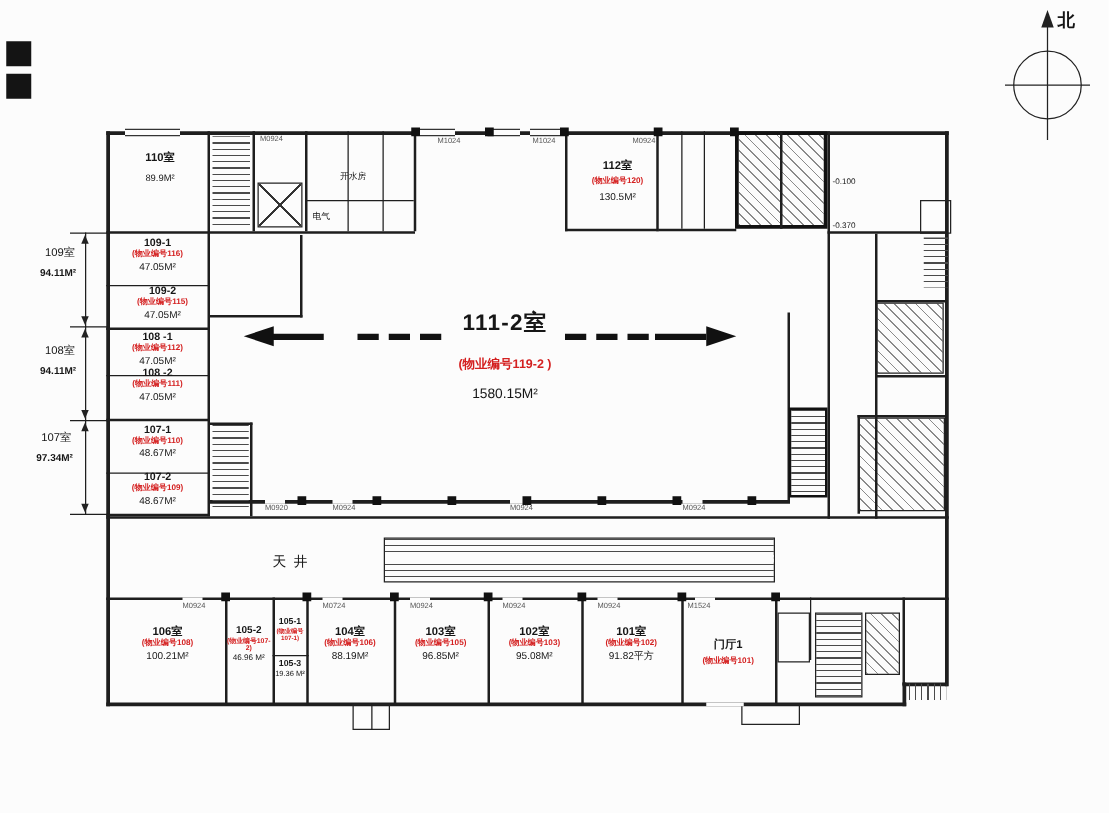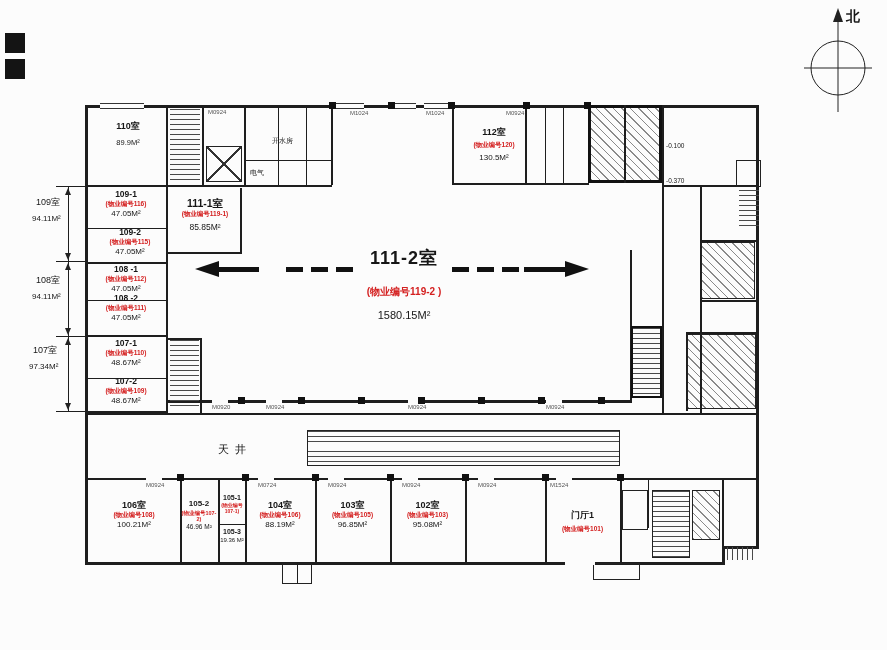--- a/index.html
+++ b/index.html
@@ -33,21 +33,21 @@
   .ahead-l{position:absolute;width:0;height:0;border-top:8px solid transparent;border-bottom:8px solid transparent;border-right:24px solid #111;}
   .ahead-r{position:absolute;width:0;height:0;border-top:8px solid transparent;border-bottom:8px solid transparent;border-left:24px solid #111;}
   .blk{background:#141414;}
   .title{position:absolute;left:0;right:0;top:602px;text-align:center;font-size:17px;letter-spacing:3px;color:#151515;}
   .hallname{font-size:18px;font-weight:bold;letter-spacing:1px;white-space:nowrap;}
   .hallprop{font-size:10px;color:#d42020;font-weight:bold;white-space:nowrap;}
   .hallarea{font-size:11px;white-space:nowrap;}
   .small7{font-size:7px;white-space:nowrap;}
   .small65{font-size:6.5px;white-space:nowrap;}
   .dimroom{font-size:9px;white-space:nowrap;}
-  .dimarea{font-size:8px;white-space:nowrap;}
+  .dimarea{font-size:8px;white-space:nowrap;font-weight:bold;}
   .tianjing{font-size:11px;letter-spacing:6px;white-space:nowrap;}
 </style>
 </head>
 <body>
 
 <div class="plan">
 
   <div class="blk" style="left:5px;top:33px;width:20px;height:20px"></div>
   <div class="blk" style="left:5px;top:59px;width:20px;height:20px"></div>
 
@@ -226,25 +226,20 @@
     <div class="rn" style="font-size:8.5px">107-1</div>
     <div class="rp nowrap">(物业编号110)</div>
     <div class="ra">48.67M²</div>
   </div>
   <div class="rt" style="left:88px;top:376px;width:76px">
     <div class="rn" style="font-size:8.5px">107-2</div>
     <div class="rp nowrap">(物业编号109)</div>
     <div class="ra">48.67M²</div>
   </div>
 
-  <div class="rt" style="left:170px;top:196px;width:70px">
-    <div class="rn" style="font-size:10.5px">111-1室</div>
-    <div class="rp nowrap">(物业编号119-1)</div>
-    <div class="ra" style="font-size:8.5px;margin-top:3px">85.85M²</div>
-  </div>
   <div class="rt" style="left:454px;top:126px;width:80px">
     <div class="rn">112室</div>
     <div class="rp nowrap" style="margin-top:3px">(物业编号120)</div>
     <div class="ra" style="margin-top:3px">130.5M²</div>
   </div>
 
   <div class="rt" style="left:90px;top:499px;width:88px">
     <div class="rn">106室</div>
     <div class="rp nowrap">(物业编号108)</div>
     <div class="ra">100.21M²</div>
@@ -269,20 +264,25 @@
   </div>
   <div class="rt" style="left:317px;top:499px;width:71px">
     <div class="rn">103室</div>
     <div class="rp nowrap">(物业编号105)</div>
     <div class="ra">96.85M²</div>
   </div>
   <div class="rt" style="left:392px;top:499px;width:71px">
     <div class="rn">102室</div>
     <div class="rp nowrap">(物业编号103)</div>
     <div class="ra">95.08M²</div>
+  </div>
+  <div class="rt" style="left:467px;top:499px;width:76px">
+    <div class="rn">101室</div>
+    <div class="rp nowrap">(物业编号102)</div>
+    <div class="ra">91.82平方</div>
   </div>
   <div class="rt" style="left:547px;top:509px;width:71px">
     <div class="rn">门厅1</div>
     <div class="rp nowrap" style="margin-top:4px">(物业编号101)</div>
   </div>
 
   <div class="txt tianjing" style="left:218px;top:442px">天井</div>
   <div class="txt small7" style="left:272px;top:136px">开水房</div>
   <div class="txt small7" style="left:250px;top:168px">电气</div>
   <div class="txt small65" style="left:666px;top:142px">-0.100</div>

